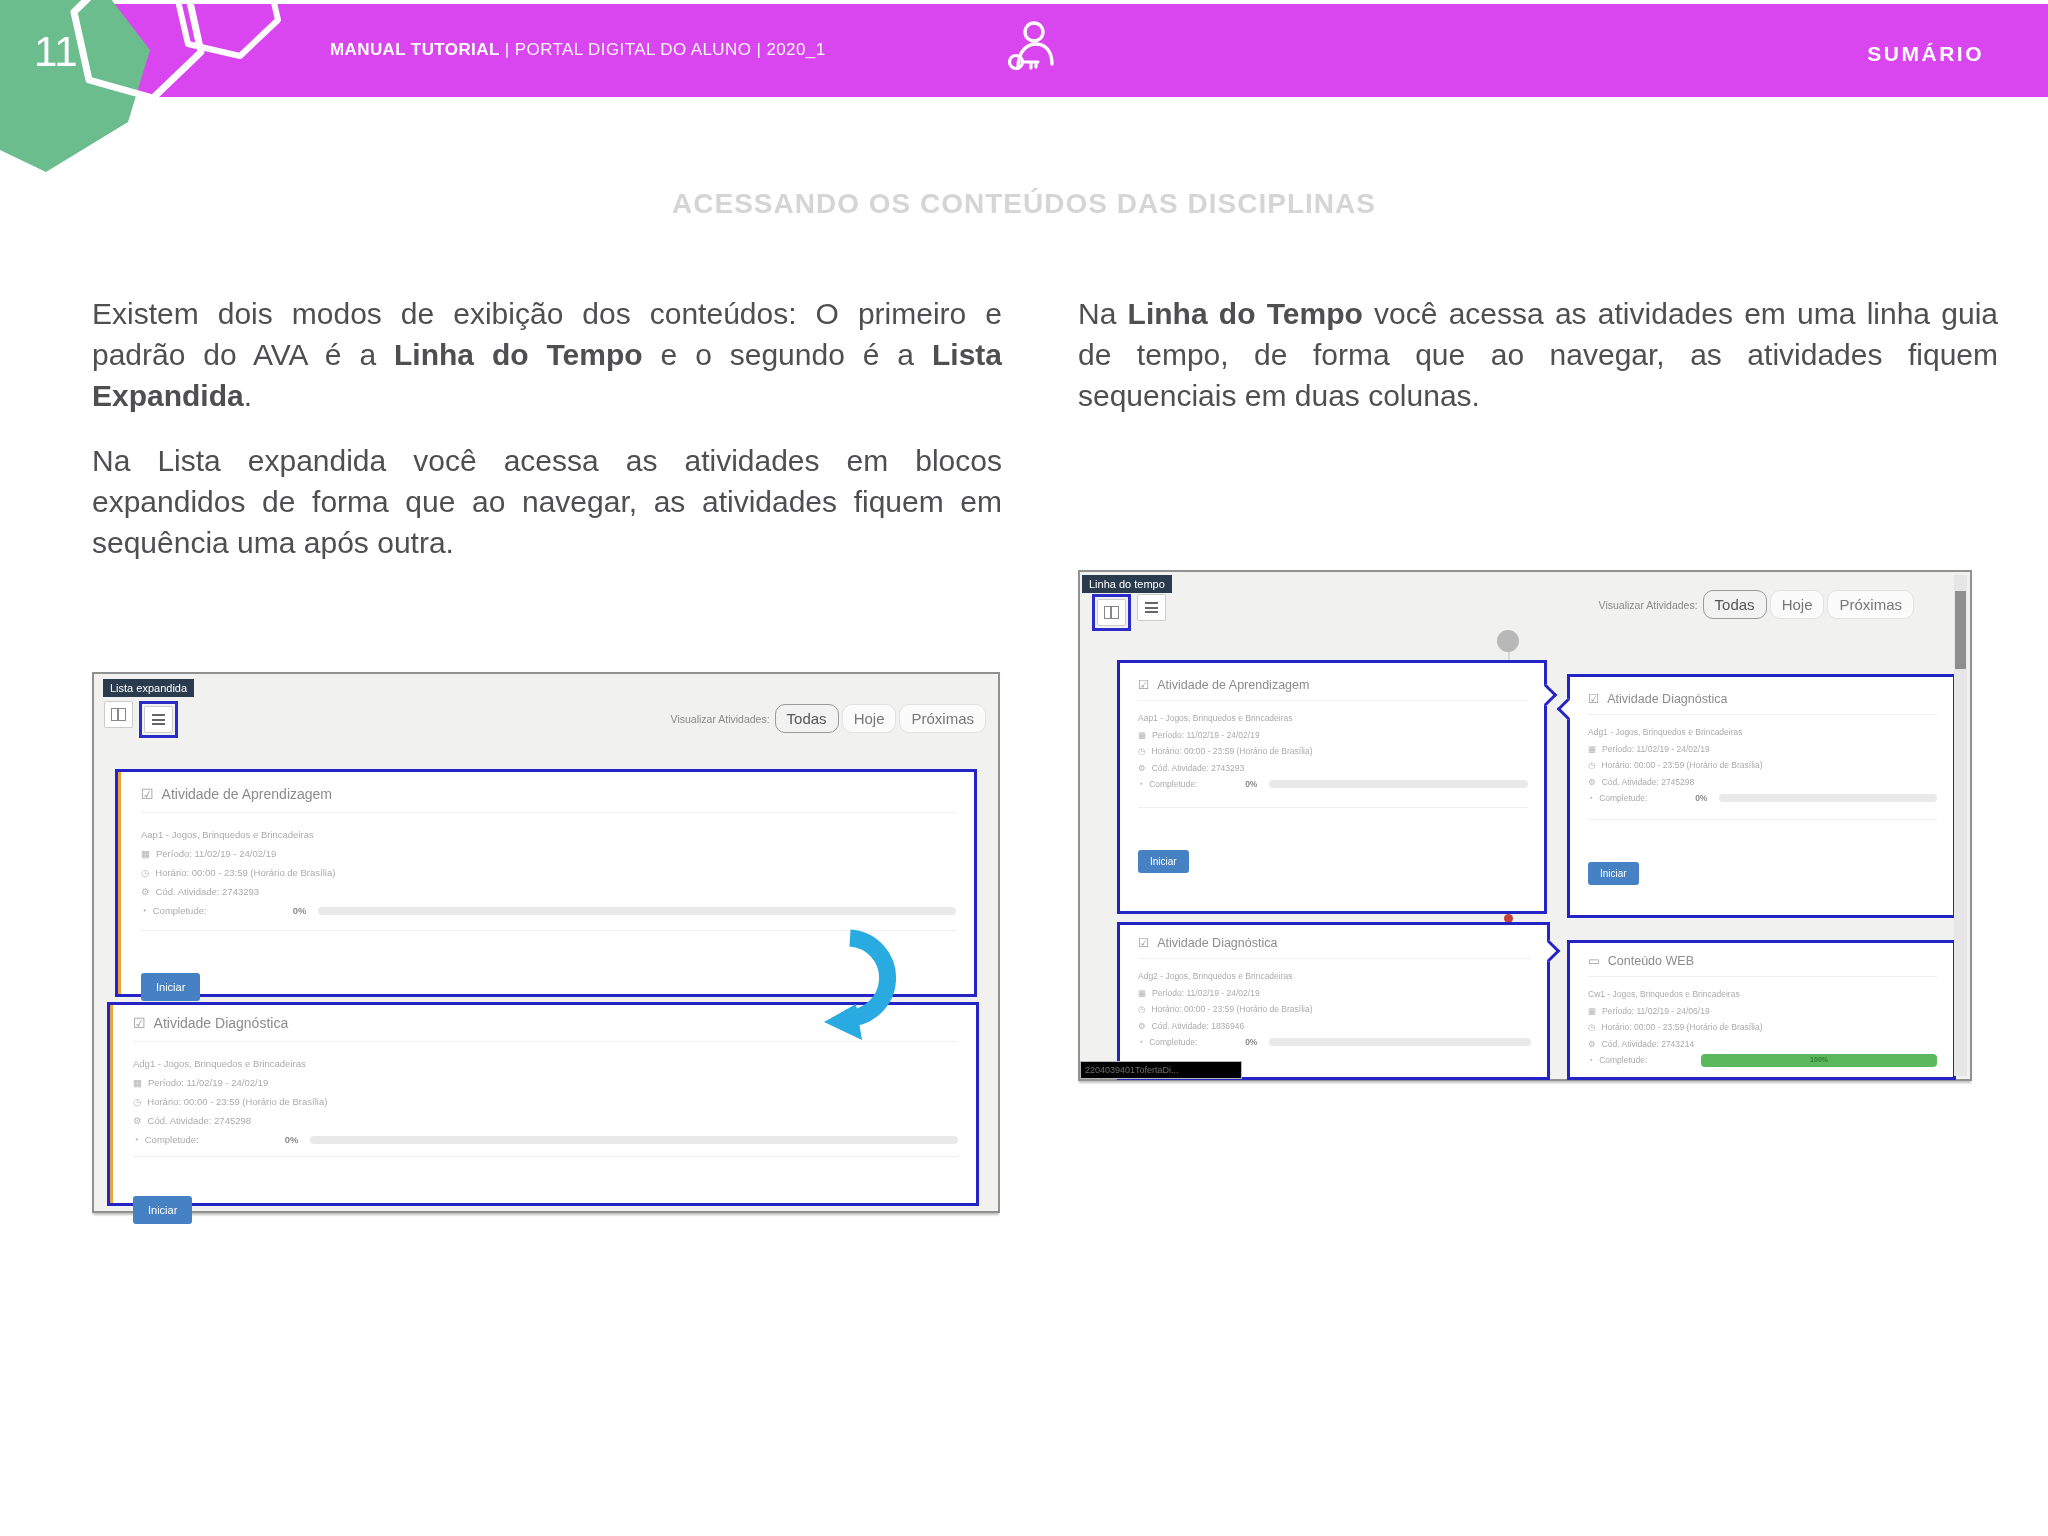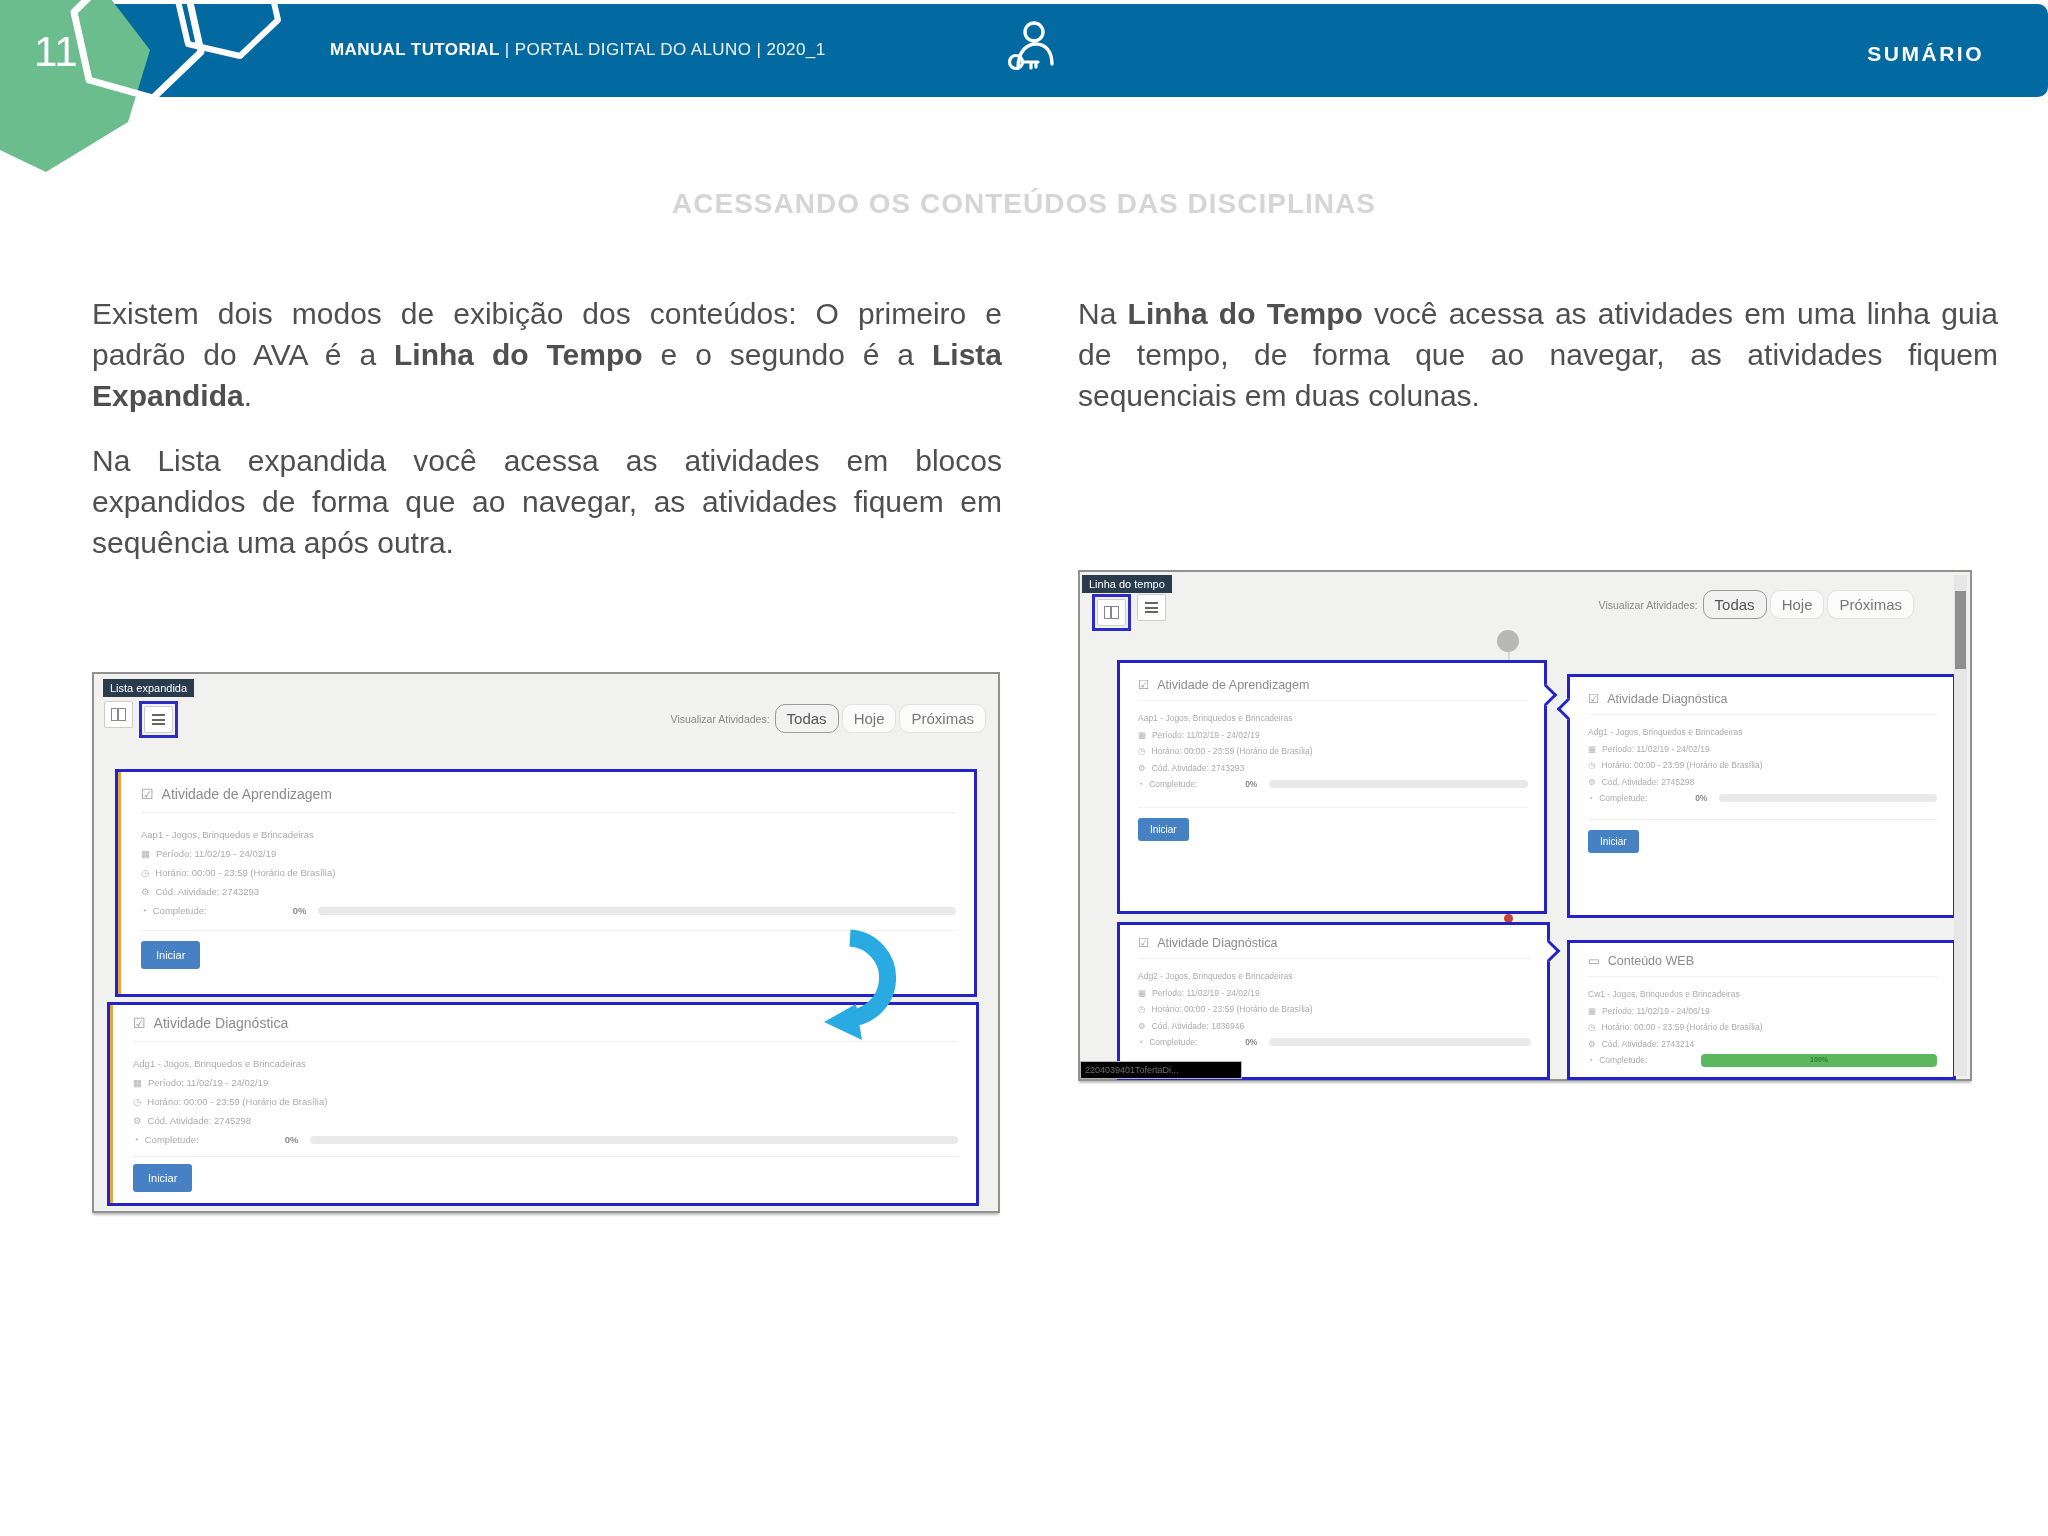--- a/index.html
+++ b/index.html
@@ -1,20 +1,20 @@
 <!DOCTYPE html>
 <html><head>
 <meta charset="utf-8">
 <style>
   html,body{margin:0;padding:0;background:#ffffff;}
   .page{position:relative;width:2048px;height:1536px;background:#ffffff;overflow:hidden;
         font-family:"Liberation Sans",sans-serif;}
 
   
-  .header-bar{position:absolute;left:0;top:4px;width:100%;height:93px;background:#0369a1;border-radius:10px;}
+  .header-bar{position:absolute;left:0;top:4px;width:100%;height:93px;background:#d946ef;}
   .header-doc-title{position:absolute;left:330px;top:36px;color:#ffffff;font-size:17px;letter-spacing:.4px;white-space:nowrap;}
   .header-doc-title b{font-weight:bold;}
   .header-doc-title span{font-weight:normal;opacity:.95;}
   .summary-link{position:absolute;right:64px;top:38px;color:#ffffff;font-size:21px;letter-spacing:2.5px;font-weight:700;}
   .logo{position:absolute;left:1000px;top:12px;}
   .corner-svg{position:absolute;left:0;top:0;z-index:3;}
   .page-number{position:absolute;left:34px;top:28px;z-index:4;color:#ffffff;font-size:42px;font-weight:500;}
 
   
   .section-title{position:absolute;left:0;top:188px;width:100%;text-align:center;
@@ -58,21 +58,21 @@
   .card-title .tico{color:#9a9a9a;}
   .cline{display:flex;align-items:center;gap:6px;color:#ABABAB;}
   .cline .lico{color:#b5b5b5;}
   .row-completude{display:flex;align-items:center;gap:6px;color:#ABABAB;}
   .row-completude .lbl{margin-right:4px;}
   .pct{color:#8a8a8a;font-weight:bold;}
   .track{flex:1;height:8px;background:#e9e9e9;border-radius:4px;margin-left:6px;overflow:hidden;}
   .track .fill{height:100%;background:#5CB85C;display:flex;align-items:center;justify-content:center;
                color:#2f7d32;font-size:7px;font-weight:bold;}
   .card-div{border-top:1px solid #efefef;margin:10px 0 10px 0;}
-  .btn-iniciar{display:inline-block;background:#4681C4;color:#ffffff;border-radius:3px;}
+  .btn-iniciar{display:inline-block;background:#4681C4;color:#ffffff;border-radius:3px;margin-top:32px;}
 
   
   .lg .card-title{font-size:14px;}
   .lg .cline,.lg .row-completude{font-size:9.5px;line-height:19px;}
   .lg .row-completude .lbl-w{width:130px;}
   .lg .btn-iniciar{font-size:11px;padding:8px 15px;}
   .sm .card-title{font-size:12.5px;padding-bottom:8px;margin-bottom:9px;}
   .sm .cline,.sm .row-completude{font-size:8.5px;line-height:16.5px;}
   .sm .row-completude .lbl-w{width:86px;}
   .sm .btn-iniciar{font-size:10px;padding:6px 12px;}

